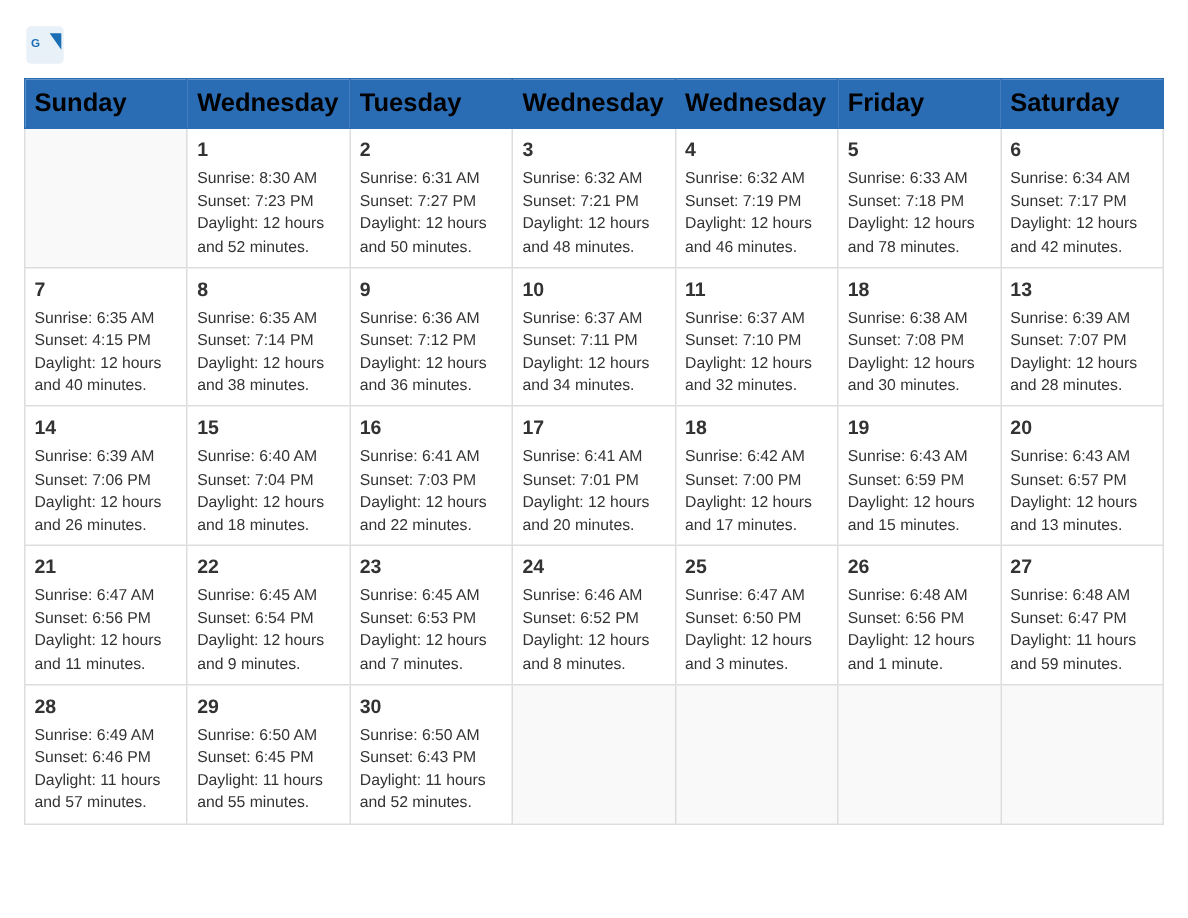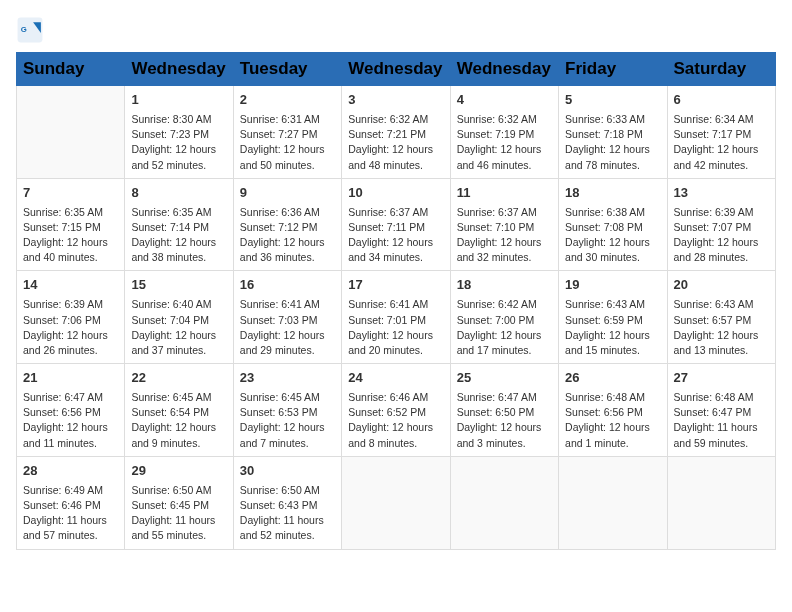--- a/index.html
+++ b/index.html
@@ -162,21 +162,21 @@
           <div class="cell-text">Sunrise: 6:34 AM</div>
           <div class="cell-text">Sunset: 7:17 PM</div>
           <div class="cell-text">Daylight: 12 hours</div>
           <div class="cell-text">and 42 minutes.</div>
         </td>
       </tr>
       <tr>
         <td>
           <span class="day-num">7</span>
           <div class="cell-text">Sunrise: 6:35 AM</div>
-          <div class="cell-text">Sunset: 7:15 PM</div>
+          <div class="cell-text">Sunset: 4:15 PM</div>
           <div class="cell-text">Daylight: 12 hours</div>
           <div class="cell-text">and 40 minutes.</div>
         </td>
         <td>
           <span class="day-num">8</span>
           <div class="cell-text">Sunrise: 6:35 AM</div>
           <div class="cell-text">Sunset: 7:14 PM</div>
           <div class="cell-text">Daylight: 12 hours</div>
           <div class="cell-text">and 38 minutes.</div>
         </td>
@@ -222,28 +222,28 @@
           <div class="cell-text">Sunrise: 6:39 AM</div>
           <div class="cell-text">Sunset: 7:06 PM</div>
           <div class="cell-text">Daylight: 12 hours</div>
           <div class="cell-text">and 26 minutes.</div>
         </td>
         <td>
           <span class="day-num">15</span>
           <div class="cell-text">Sunrise: 6:40 AM</div>
           <div class="cell-text">Sunset: 7:04 PM</div>
           <div class="cell-text">Daylight: 12 hours</div>
-          <div class="cell-text">and 37 minutes.</div>
+          <div class="cell-text">and 18 minutes.</div>
         </td>
         <td>
           <span class="day-num">16</span>
           <div class="cell-text">Sunrise: 6:41 AM</div>
           <div class="cell-text">Sunset: 7:03 PM</div>
           <div class="cell-text">Daylight: 12 hours</div>
-          <div class="cell-text">and 29 minutes.</div>
+          <div class="cell-text">and 22 minutes.</div>
         </td>
         <td>
           <span class="day-num">17</span>
           <div class="cell-text">Sunrise: 6:41 AM</div>
           <div class="cell-text">Sunset: 7:01 PM</div>
           <div class="cell-text">Daylight: 12 hours</div>
           <div class="cell-text">and 20 minutes.</div>
         </td>
         <td>
           <span class="day-num">18</span>

